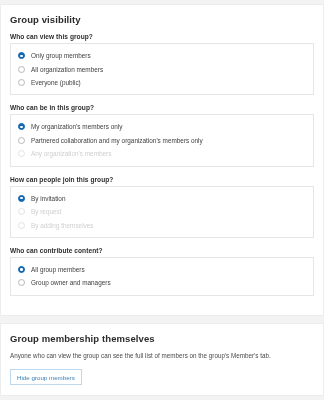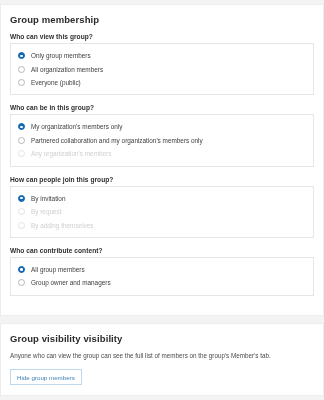--- a/index.html
+++ b/index.html
@@ -101,21 +101,21 @@
     font-family: "Liberation Sans", sans-serif;
     cursor: pointer;
   }
 </style>
 </head>
 <body>
 
 <div class="page">
 
   <section class="card">
-    <div class="card-title">Group membership</div>
+    <div class="card-title">Group visibility</div>
     <div>
         <div class="field-label">Who can view this group?</div>
         <div class="radio-group">
           <div class="radio-row">
             <span class="radio checked"></span>
             <span class="radio-label">Only group members</span>
           </div>
           <div class="radio-row">
             <span class="radio"></span>
             <span class="radio-label">All organization members</span>
@@ -163,18 +163,18 @@
           </div>
           <div class="radio-row">
             <span class="radio"></span>
             <span class="radio-label">Group owner and managers</span>
           </div>
         </div>
       </div>
   </section>
 
   <section class="card">
-    <div class="card-title">Group visibility visibility</div>
+    <div class="card-title">Group membership themselves</div>
     <div class="visibility-desc">Anyone who can view the group can see the full list of members on the group's Member's tab.</div>
     <button class="ghost-button">Hide group members</button>
   </section>
 
 </div>
 
 </body></html>

